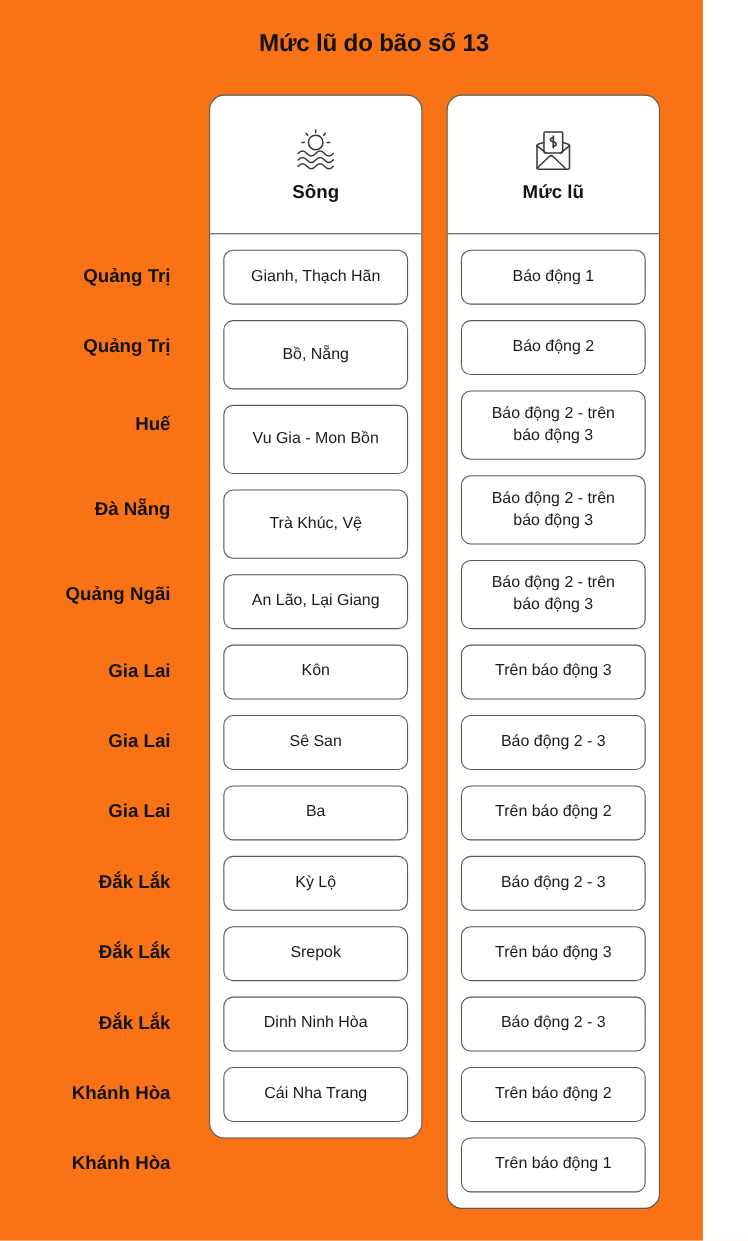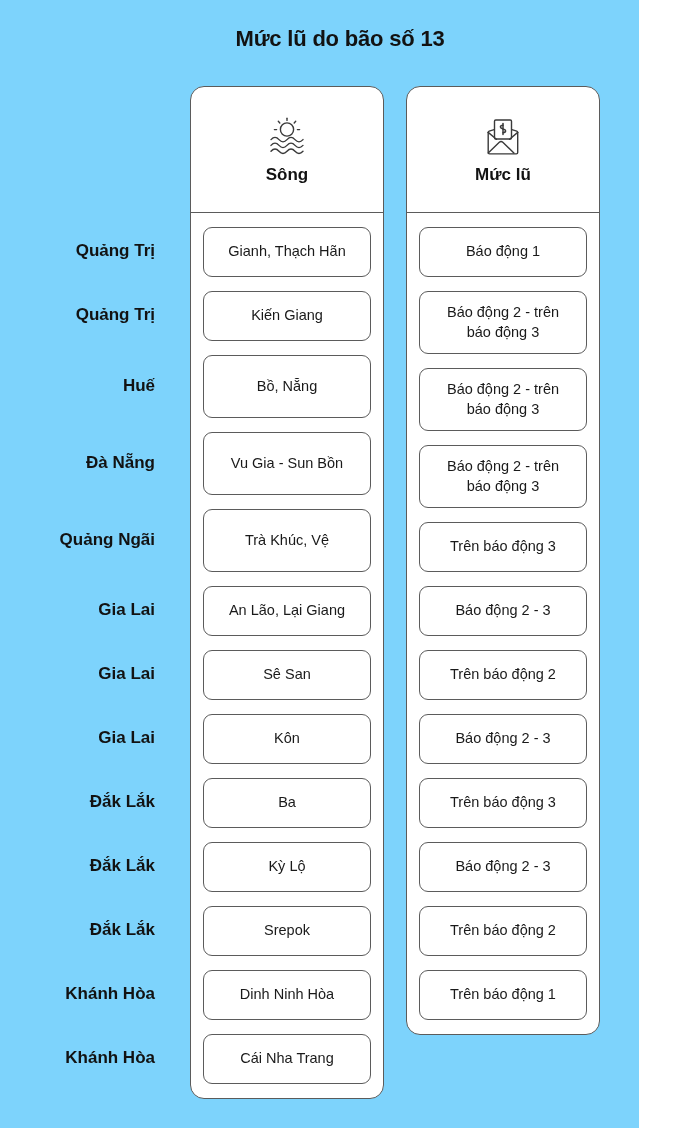--- a/index.html
+++ b/index.html
@@ -10,21 +10,21 @@
     background: #ffffff;
     font-family: "Liberation Sans", sans-serif;
     color: #1a1a1a;
     overflow: hidden;
   }
 
   #page {
     position: relative;
     width: 639px;
     height: 1128px;
-    background: #7dd3fc;
+    background: #f97316;
   }
 
   
   .title {
     position: absolute;
     top: 26px;
     left: 0;
     width: 680px;
     text-align: center;
     font-size: 22px;
@@ -164,27 +164,26 @@
             <line x1="32.4" y1="14.6" x2="34.6" y2="14.6"></line>
             <path d="M6 24.6c2.7-3 5.3-3 8 0s5.3 3 8 0 5.3-3 8 0 5.3 3 8 0"></path>
             <path d="M6 30.4c2.7-3 5.3-3 8 0s5.3 3 8 0 5.3-3 8 0 5.3 3 8 0"></path>
             <path d="M6 36.2c2.7-3 5.3-3 8 0s5.3 3 8 0 5.3-3 8 0 5.3 3 8 0"></path>
           </svg>
         </span>
         <span class="col-head-label">Sông</span>
       </div>
       <div class="col-body">
           <div class="cell h1">Gianh, Thạch Hãn</div>
-          <div class="cell h1">Kiến Giang</div>
           <div class="cell h2">Bồ, Nẵng</div>
-          <div class="cell h2">Vu Gia - Sun Bồn</div>
+          <div class="cell h2">Vu Gia - Mon Bồn</div>
           <div class="cell h2">Trà Khúc, Vệ</div>
           <div class="cell h1">An Lão, Lại Giang</div>
+          <div class="cell h1">Kôn</div>
           <div class="cell h1">Sê San</div>
-          <div class="cell h1">Kôn</div>
           <div class="cell h1">Ba</div>
           <div class="cell h1">Kỳ Lộ</div>
           <div class="cell h1">Srepok</div>
           <div class="cell h1">Dinh Ninh Hòa</div>
           <div class="cell h1">Cái Nha Trang</div>
         </div>
     </div>
 
     <div class="col-card col-muc">
       <div class="col-head">
@@ -198,20 +197,21 @@
             <path d="M36.7 17.4 28.6 24.2"></path>
             <path d="M7.2 37.9 18.3 27.3c1.1-1 2.4-1 3.5 0l11.1 10.6"></path>
             <path d="M7.2 17.4c0-.6.4-1.1 1-1.3l4.9-1.5"></path>
             <path d="M36.7 17.4c0-.6-.4-1.1-1-1.3l-4.8-1.5"></path>
           </svg>
         </span>
         <span class="col-head-label">Mức lũ</span>
       </div>
       <div class="col-body">
           <div class="cell h1">Báo động 1</div>
+          <div class="cell h1">Báo động 2</div>
           <div class="cell h2">Báo động 2 - trên
 báo động 3</div>
           <div class="cell h2">Báo động 2 - trên
 báo động 3</div>
           <div class="cell h2">Báo động 2 - trên
 báo động 3</div>
           <div class="cell h1">Trên báo động 3</div>
           <div class="cell h1">Báo động 2 - 3</div>
           <div class="cell h1">Trên báo động 2</div>
           <div class="cell h1">Báo động 2 - 3</div>

